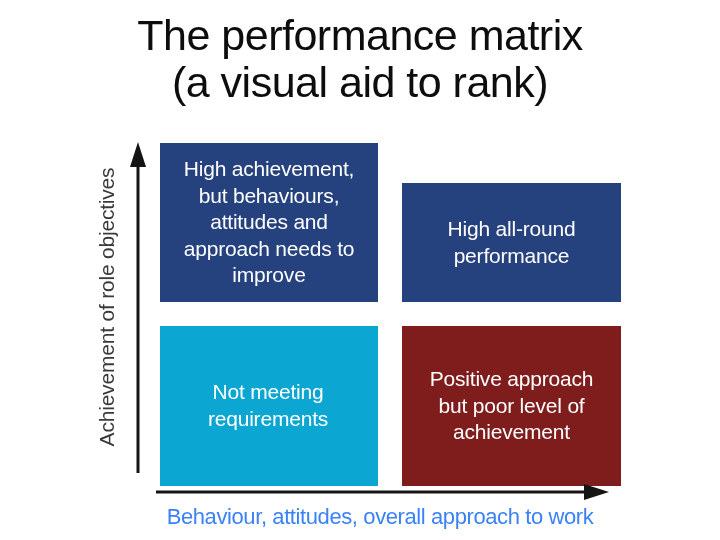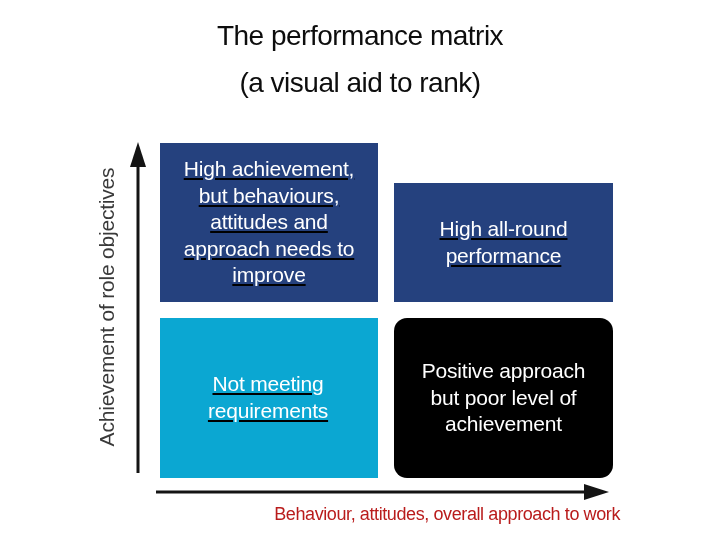--- a/index.html
+++ b/index.html
@@ -15,36 +15,35 @@
     overflow: hidden;
     font-family: "Liberation Sans", sans-serif;
   }
   .title {
     position: absolute;
     top: 12px;
     left: 0;
     width: 720px;
     text-align: center;
     color: #0d0d0d;
-    font-size: 28px;
+    font-size: 43px;
     line-height: 47px;
     font-weight: 500;
     letter-spacing: -0.5px;
   }
   .matrix-grid {
     position: absolute;
     left: 160px;
     top: 143px;
     width: 355px;
     height: 327px;
     display: grid;
     grid-template-columns: 218px 219px;
     grid-template-rows: 159px 160px;
-    gap: 16px;
-    text-decoration: underline;
+    gap: 24px;
   }
   .quadrant {
     display: flex;
     align-items: center;
     justify-content: center;
     text-align: center;
     color: #ffffff;
     font-size: 21px;
     line-height: 1.27;
     white-space: pre-line;
@@ -70,23 +69,23 @@
     white-space: nowrap;
     color: #3a3a3a;
     font-size: 21px;
     letter-spacing: -0.2px;
   }
   .x-axis-label {
     position: absolute;
     left: 140px;
     top: 504px;
     width: 480px;
-    text-align: right;
-    color: #b91c1c;
-    font-size: 18px;
+    text-align: center;
+    color: #3b82f6;
+    font-size: 22px;
     letter-spacing: -0.4px;
     white-space: nowrap;
   }
 </style>
 </head>
 <body>
 
 <div class="slide">
 
   <div class="title">
@@ -104,21 +103,21 @@
   <div class="matrix-grid">
     <div class="quadrant" style="background-color: rgb(37, 65, 126);">High achievement,
 but behaviours,
 attitudes and
 approach needs to
 improve</div>
     <div class="quadrant" style="background-color: rgb(37, 65, 126); margin-top: 40px;">High all-round
 performance</div>
     <div class="quadrant" style="background-color: rgb(11, 167, 210); padding-left: 8px;">Not meeting
 requirements</div>
-    <div class="quadrant" style="background-color: #000000; border-radius: 13px;">Positive approach
+    <div class="quadrant" style="background-color: #7f1d1d;">Positive approach
 but poor level of
 achievement</div>
   </div>
 
   <svg class="x-arrow" width="456" height="26" viewBox="0 0 456 26">
     <line x1="1" y1="13" x2="433" y2="13" stroke="#141414" stroke-width="3"></line>
     <polygon points="454,13 429,5 429,21" fill="#141414"></polygon>
   </svg>
 
   <div class="x-axis-label">Behaviour, attitudes, overall approach to work</div>

